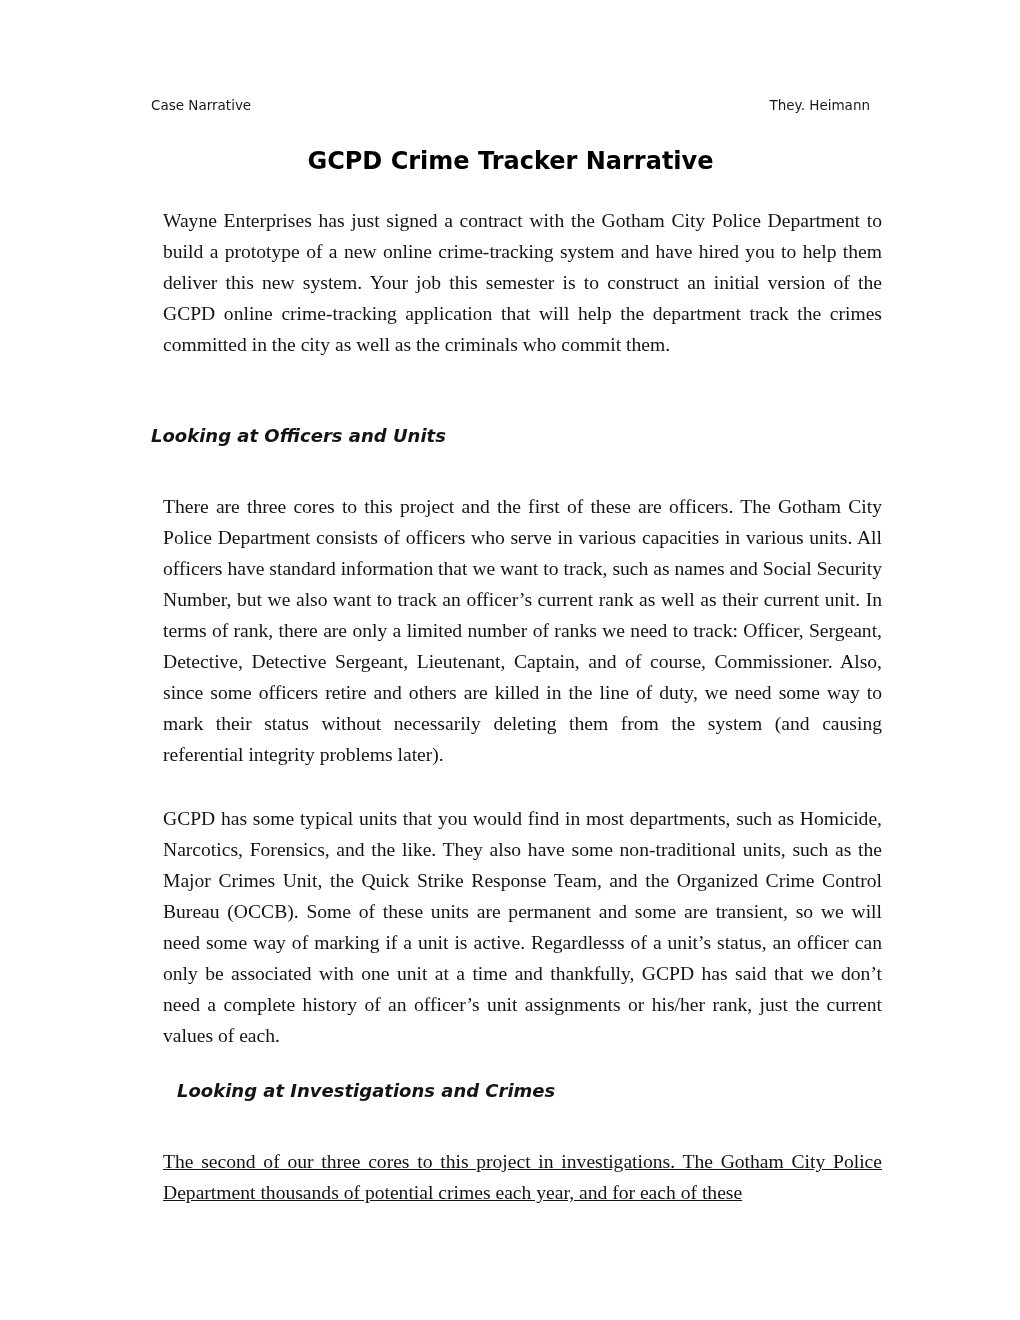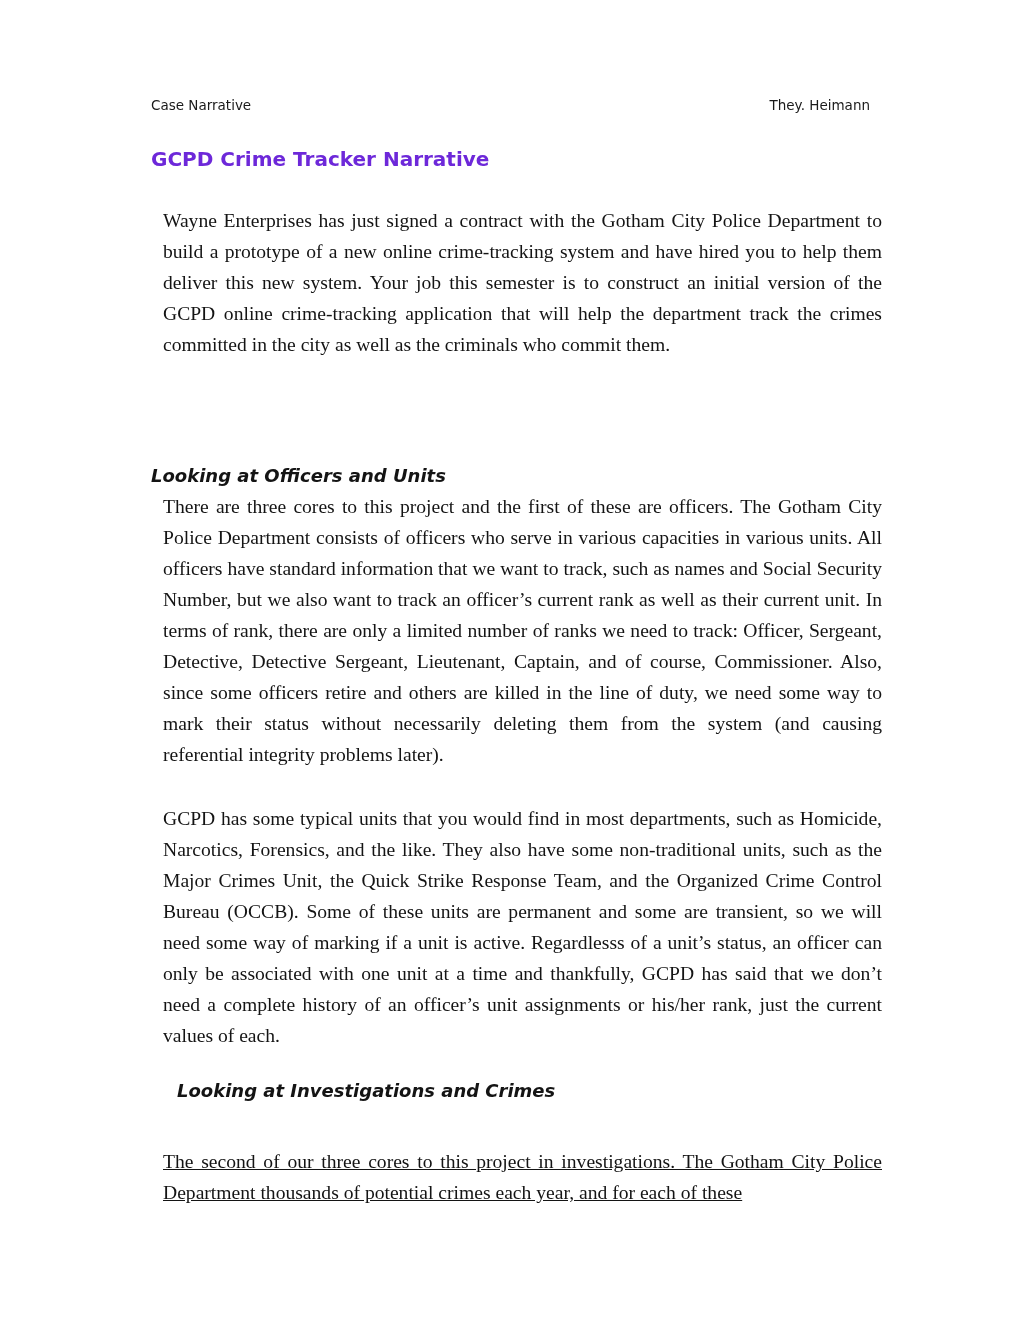--- a/index.html
+++ b/index.html
@@ -31,25 +31,25 @@
     }
     .header .row {
       display: flex;
       justify-content: space-between;
     }
     .title {
       position: absolute;
       top: 147px;
       left: 0;
       width: 719px;
-      text-align: left;
+      text-align: center;
       font-family: "DejaVu Sans", sans-serif;
       font-weight: bold;
-      font-size: 20px;
-      color: #6d28d9;
+      font-size: 24px;
+      color: #000000;
       letter-spacing: 0px;
     }
     .para {
       position: absolute;
       left: 0;
       width: 719px;
       font-family: "Liberation Serif", "DejaVu Serif", serif;
       font-size: 19.6px;
       line-height: 31px;
       text-align: justify;
@@ -75,21 +75,21 @@
     <div class="row">
       <span>Case Narrative</span>
       <span>They. Heimann</span>
     </div>
   </div>
 
   <div class="title">GCPD Crime Tracker Narrative</div>
 
   <p class="para" style="top:193px;">Wayne Enterprises has just signed a contract with the Gotham City Police Department to build a prototype of a new online crime-tracking system and have hired you to help them deliver this new system. Your job this semester is to construct an initial version of the GCPD online crime-tracking application that will help the department track the crimes committed in the city as well as the criminals who commit them.</p>
 
-  <h2 class="heading" style="top:425px;margin-top:40px;">Looking at Officers and Units</h2>
+  <h2 class="heading" style="top:425px;">Looking at Officers and Units</h2>
 
   <p class="para" style="top:479px;">There are three cores to this project and the first of these are officers.  The Gotham City Police Department consists of officers who serve in various capacities in various units.  All officers have standard information that we want to track, such as names and Social Security Number, but we also want to track an officer’s current rank as well as their current unit.  In terms of rank, there are only a limited number of ranks we need to track: Officer, Sergeant, Detective, Detective Sergeant, Lieutenant, Captain, and of course, Commissioner.  Also, since some officers retire and others are killed in the line of duty, we need some way to mark their status without necessarily deleting them from the system (and causing referential integrity problems later).</p>
 
   <p class="para" style="top:791px;">GCPD has some typical units that you would find in most departments, such as Homicide, Narcotics, Forensics, and the like.  They also have some non-traditional units, such as the Major Crimes Unit, the Quick Strike Response Team, and the Organized Crime Control Bureau (OCCB).  Some of these units are permanent and some are transient, so we will need some way of marking if a unit is active.  Regardlesss of a unit’s status, an officer can only be associated with one unit at a time and thankfully, GCPD has said that we don’t need a complete history of an officer’s unit assignments or his/her rank, just the current values of each.</p>
 
   <h2 class="heading" style="top:1080px;margin-left:26px;">Looking at Investigations and Crimes</h2>
 
   <p class="para" style="top:1134px;text-decoration:underline;">The second of our three cores to this project in investigations.  The Gotham City Police Department thousands of potential crimes each year, and for each of these</p>
 
 </div>

